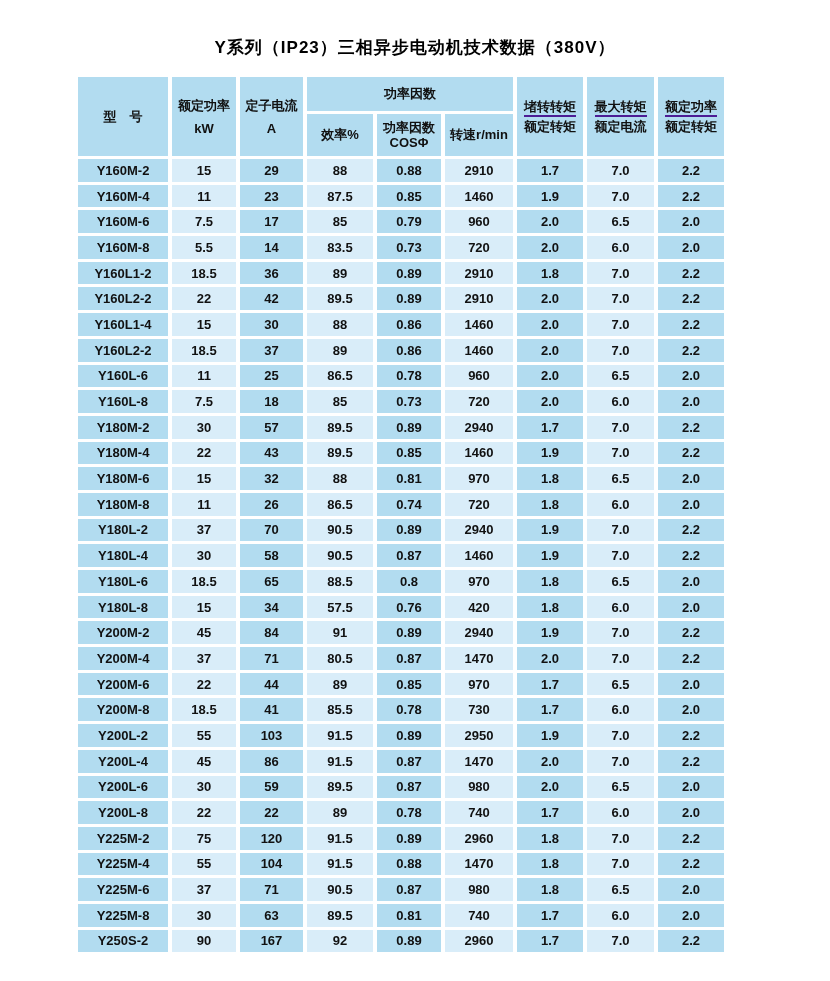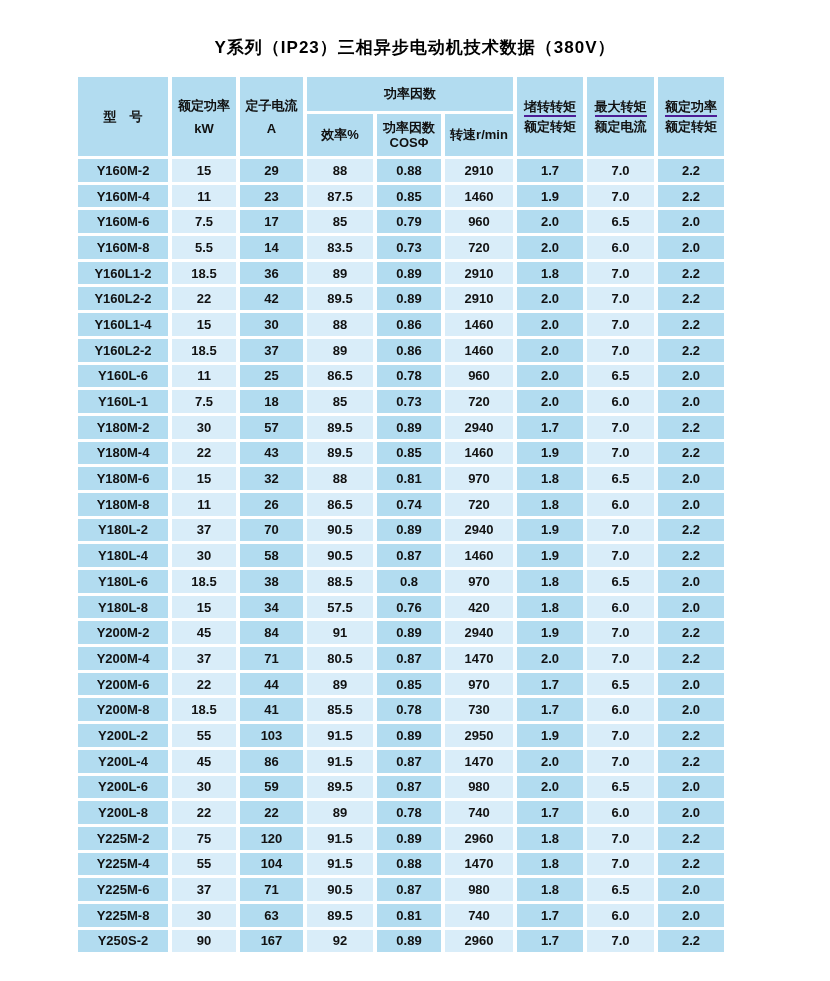--- a/index.html
+++ b/index.html
@@ -228,21 +228,21 @@
           <td>11</td>
           <td>25</td>
           <td>86.5</td>
           <td>0.78</td>
           <td>960</td>
           <td>2.0</td>
           <td>6.5</td>
           <td>2.0</td>
         </tr>
         <tr>
-          <td>Y160L-1</td>
+          <td>Y160L-8</td>
           <td>7.5</td>
           <td>18</td>
           <td>85</td>
           <td>0.73</td>
           <td>720</td>
           <td>2.0</td>
           <td>6.0</td>
           <td>2.0</td>
         </tr>
         <tr>
@@ -307,21 +307,21 @@
           <td>90.5</td>
           <td>0.87</td>
           <td>1460</td>
           <td>1.9</td>
           <td>7.0</td>
           <td>2.2</td>
         </tr>
         <tr>
           <td>Y180L-6</td>
           <td>18.5</td>
-          <td>38</td>
+          <td>65</td>
           <td>88.5</td>
           <td>0.8</td>
           <td>970</td>
           <td>1.8</td>
           <td>6.5</td>
           <td>2.0</td>
         </tr>
         <tr>
           <td>Y180L-8</td>
           <td>15</td>

